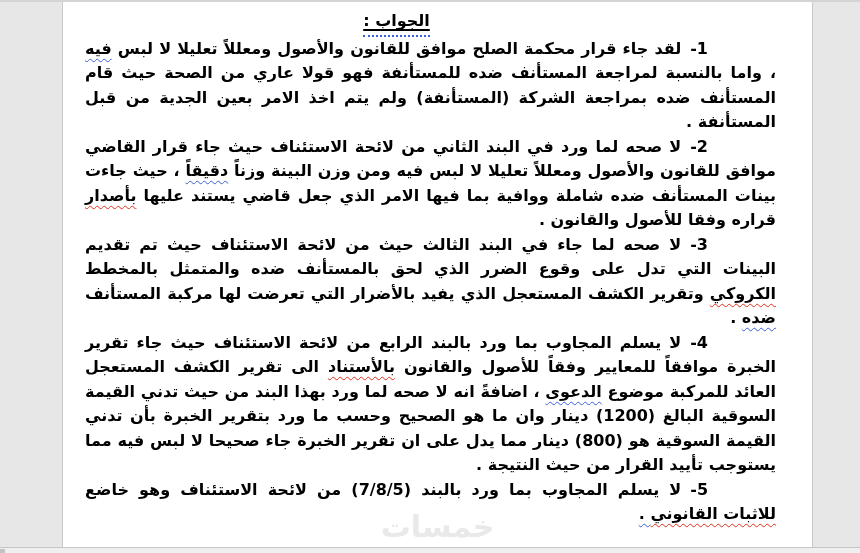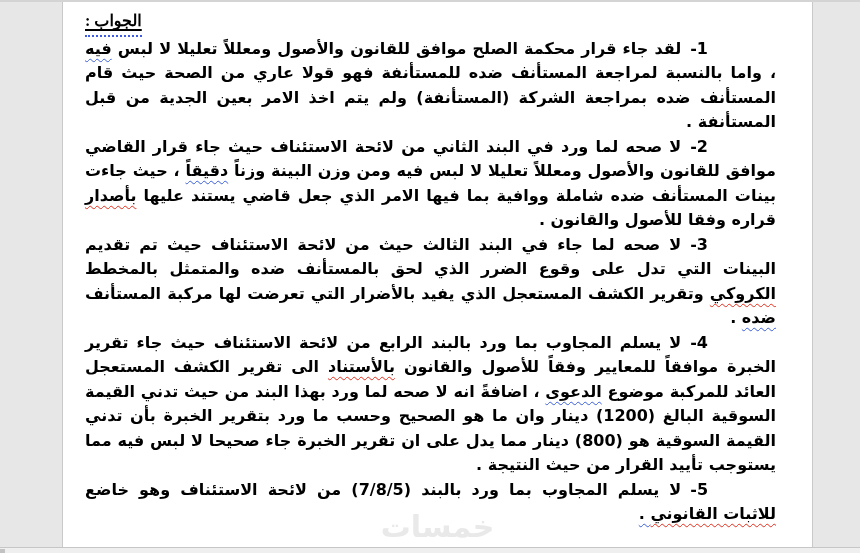--- a/index.html
+++ b/index.html
@@ -17,21 +17,21 @@
     position:absolute; left:62px; top:2px; width:751px; height:545px;
     background:#ffffff;
     border-left:1px solid #c9c9c9; border-right:1px solid #c9c9c9;
   }
   .content {
     direction:rtl; unicode-bidi:embed;
     padding:7px 36px 0 22px;
     font-size:16px; line-height:24.5px; font-weight:bold; color:#000;
     text-align:justify;
   }
-  .title-line { text-align:left; margin-right:68px; line-height:24.5px;font-family:Liberation Serif, serif; }
+  .title-line { text-align:center; margin-right:68px; line-height:24.5px; }
   .doc-title {
     display:inline-block;
     border-bottom:2px dotted #3c5ae2;
     padding-bottom:1px;
   }
   .doc-title .t {
     text-decoration:underline;
     text-decoration-thickness:1.5px;
     text-underline-offset:3px;
     text-decoration-skip-ink:none;

